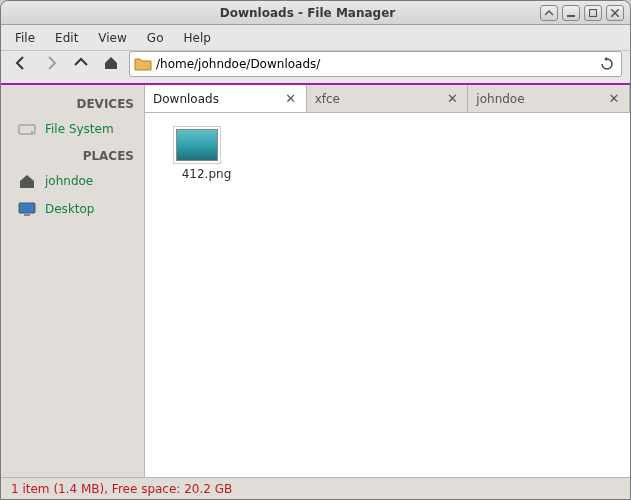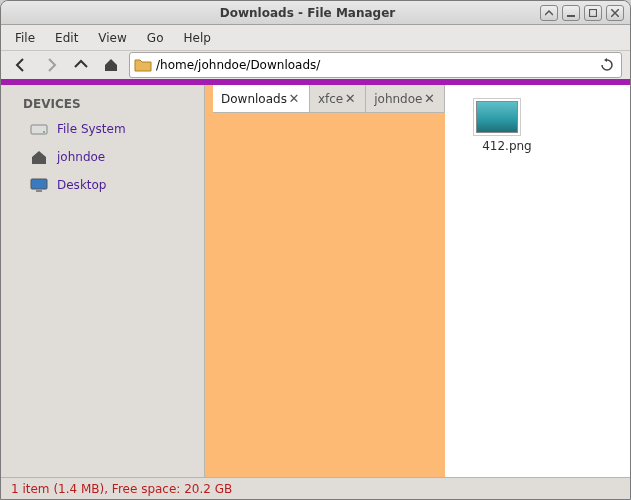--- a/index.html
+++ b/index.html
@@ -4,33 +4,33 @@
 <style>
 * { box-sizing: border-box; margin: 0; padding: 0; font-family: "DejaVu Sans", "Liberation Sans", sans-serif; font-size: 12px; }
 body { background: #cecece; width: 631px; height: 500px; overflow: hidden; }
 .window { width: 631px; height: 500px; background: #e8e7e5; border: 1px solid #7a7a7a; border-radius: 8px 8px 0 0; display: flex; flex-direction: column; }
 .titlebar { height: 24px; background: linear-gradient(to bottom, #e8e8e8, #d4d4d4); border-bottom: 1px solid #a0a0a0; border-radius: 8px 8px 0 0; display: flex; align-items: center; padding: 0 6px; position: relative; }
 .titlebar-title { position: absolute; left: 0; right: 16px; text-align: center; font-weight: bold; color: #3a3a3a; pointer-events: none; }
 .titlebar-controls { margin-left: auto; display: flex; gap: 4px; z-index: 1; }
 .titlebar-btn { width: 18px; height: 16px; background: linear-gradient(to bottom, #f0f0f0, #d0d0d0); border: 1px solid #888; border-radius: 3px; display: flex; align-items: center; justify-content: center; color: #444; font-size: 10px; cursor: pointer; }
 .menubar { height: 26px; display: flex; align-items: center; padding: 0 6px; gap: 4px; border-bottom: 1px solid #c8c6c2; }
 .menu-item { padding: 3px 8px; color: #2e2e2e; cursor: pointer; }
-.toolbar { height: 34px; display: flex; align-items: center; padding: 0 8px; gap: 6px; border-bottom: 6px solid #a21caf; }
+.toolbar { height: 34px; display: flex; padding: 0 8px; gap: 6px; border-bottom: 2px solid #a21caf; }
 .nav-btn { width: 24px; height: 24px; display: flex; align-items: center; justify-content: center; cursor: pointer; border-radius: 3px; }
 .nav-btn.disabled { opacity: 0.4; cursor: default; }
 .addressbar { flex: 1; height: 26px; background: #fff; border: 1px solid #a8a6a2; border-radius: 3px; display: flex; align-items: center; padding: 0 4px; }
 .folder-icon-addr { width: 18px; height: 16px; margin-right: 4px; }
 .address-input { flex: 1; border: none; outline: none; font-size: 12px; background: transparent; }
 .refresh-btn { width: 20px; height: 20px; display: flex; align-items: center; justify-content: center; cursor: pointer; }
 .body-row { flex: 1; display: flex; min-height: 0; }
-.sidebar { width: 204px; background: #e0ddd9; border-right: 1px solid #b8b6b2; padding: 6px 12px; overflow-y: auto; }
+.sidebar { width: 144px; background: #e0ddd9; border-right: 1px solid #b8b6b2; padding: 6px 0; overflow-y: auto; text-align: right; }
 .sidebar-heading { font-weight: bold; color: #5a5a5a; padding: 6px 10px 4px 10px; font-size: 12px; }
-.sidebar-item { display: flex; align-items: center; gap: 8px; padding: 5px 10px 5px 16px; color: #4c1d95; cursor: pointer; }
+.sidebar-item { display: flex; align-items: center; gap: 8px; padding: 5px 10px 5px 16px; color: #15803d; cursor: pointer; }
 .sidebar-icon { width: 20px; height: 18px; display: flex; align-items: center; justify-content: center; }
-.mainpane { flex: 1; display: flex; flex-direction: row; background: #fdba74; padding-left: 8px; }
+.mainpane { flex: 1; display: flex; flex-direction: column; background: #7dd3fc; }
 .tab-strip { height: 28px; display: flex; background: #e8e7e5; border-bottom: 1px solid #b8b6b2; }
 .tab { flex: 1; display: flex; align-items: center; justify-content: space-between; padding: 0 8px; border-right: 1px solid #b8b6b2; color: #555; background: #e0ddd9; cursor: pointer; }
 .tab.active { background: #fff; color: #222; }
 .tab-close { width: 14px; height: 14px; display: flex; align-items: center; justify-content: center; color: #555; cursor: pointer; font-size: 13px; }
 .file-area { flex: 1; background: #fff; padding: 12px; display: flex; align-content: flex-start; flex-wrap: wrap; gap: 16px; }
 .file-item { width: 80px; display: flex; flex-direction: column; align-items: center; gap: 6px; cursor: pointer; padding: 4px; }
 .thumb { width: 42px; height: 32px; background: linear-gradient(to bottom, #5fbfc8 0%, #2b9aa5 60%, #1e6f78 100%); border: 1px solid #888; box-shadow: 0 0 0 2px #fff, 0 0 0 3px #ccc; }
 .file-label { color: #2e2e2e; text-align: center; word-break: break-all; margin-left: 19px; }
 .statusbar { height: 22px; background: #e0ddd9; border-top: 1px solid #b8b6b2; display: flex; align-items: center; padding: 0 10px; color: #b91c1c; }
 svg { display: block; }
@@ -114,20 +114,21 @@
       <div class="sidebar-heading">DEVICES</div>
       <div class="sidebar-item">
         <span class="sidebar-icon">
           <svg width="18" height="16">
               <rect x="1" y="4" width="16" height="9" rx="1" fill="#ddd" stroke="#888"></rect>
               <circle cx="14" cy="11" r="1" fill="#6a6"></circle>
             </svg>
         </span>
         <span>File System</span>
       </div>
+      <div class="sidebar-heading">PLACES</div>
       <div class="sidebar-item">
         <span class="sidebar-icon">
           <svg width="18" height="16">
               <path d="M2 8 L9 2 L16 8 L16 15 L2 15 Z" fill="#555"></path>
             </svg>
         </span>
         <span>johndoe</span>
       </div>
       <div class="sidebar-item">
         <span class="sidebar-icon">

